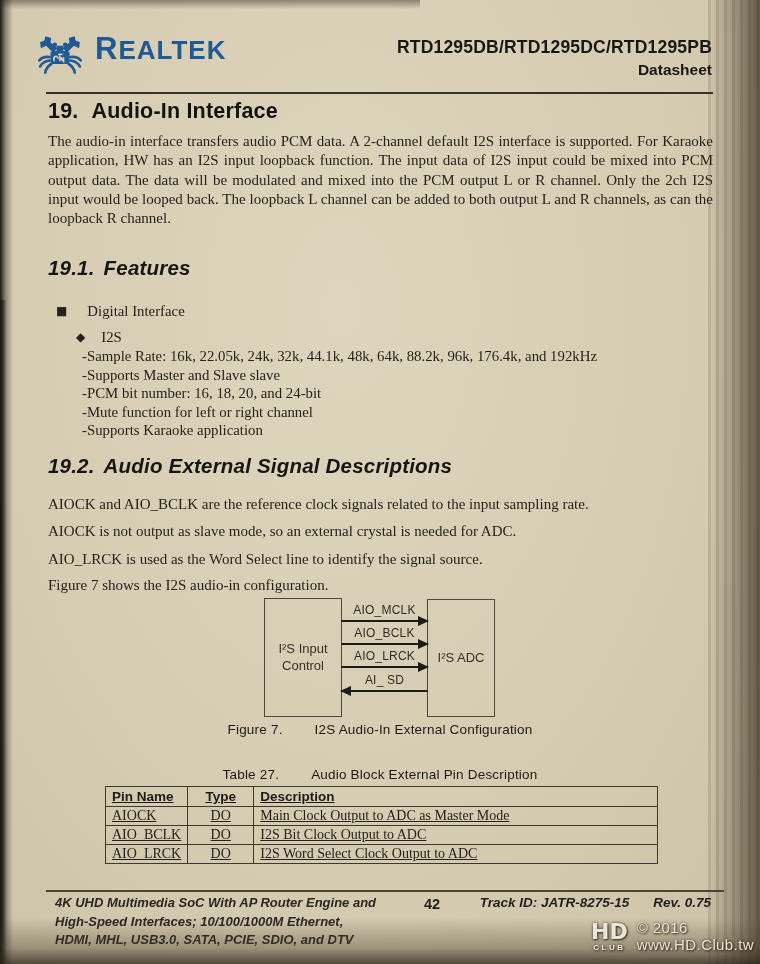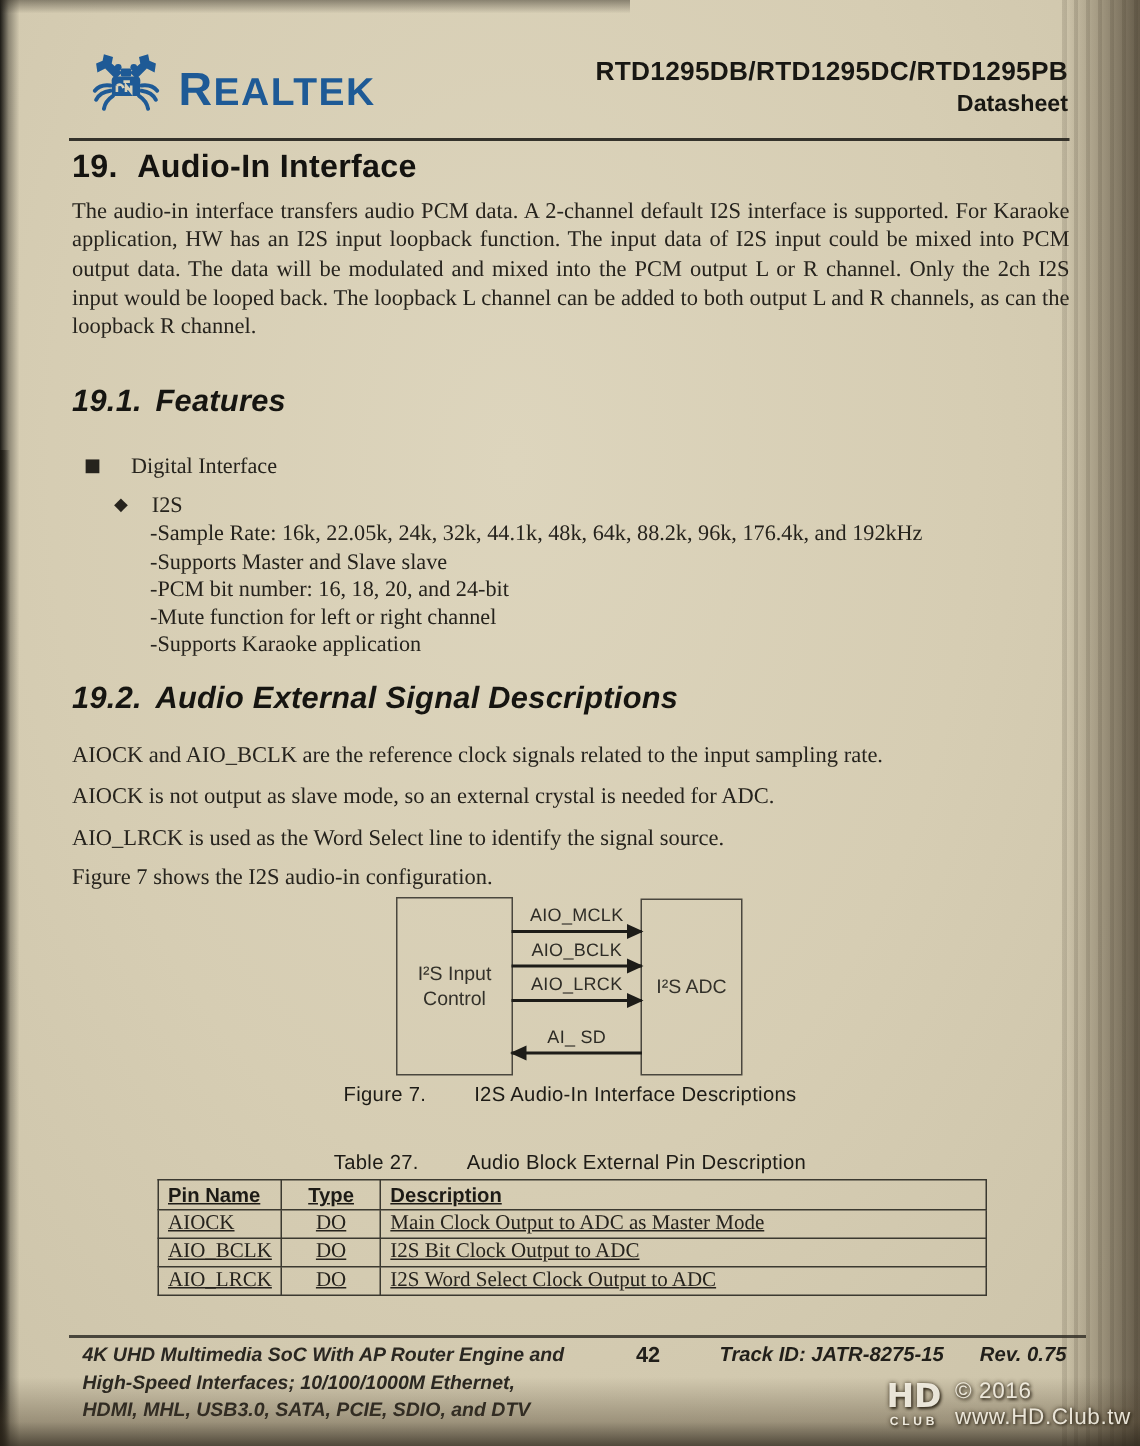--- a/index.html
+++ b/index.html
@@ -22,41 +22,41 @@
       repeating-linear-gradient(to right, rgba(50,42,28,.14) 0 3px, rgba(0,0,0,0) 3px 8px),
       linear-gradient(to left, rgba(58,48,34,.72), rgba(74,62,44,.32) 55%, rgba(74,62,44,0));}
   .edge-bottom{position:absolute;left:0;right:0;bottom:0;height:46px;z-index:52;pointer-events:none;
     background:linear-gradient(to bottom, rgba(70,58,40,0), rgba(70,58,40,.38) 65%, rgba(44,37,26,.78));}
   .edge-top{position:absolute;left:0;top:0;width:420px;height:9px;z-index:50;pointer-events:none;
     background:linear-gradient(to bottom, rgba(40,35,26,.45), rgba(40,35,26,0));}
 
   .abs{position:absolute;}
 
   
-  .logo-wrap{left:58px;top:33px;display:flex;align-items:center;gap:9px;}
+  .logo-wrap{left:34px;top:33px;display:flex;align-items:flex-start;gap:9px;}
   .brand{font-weight:bold;color:#1e5a96;font-size:26px;letter-spacing:1px;line-height:1;}
   .brand::first-letter{font-size:31px;}
   .head-right{right:48px;top:37px;text-align:right;color:#181713;}
   .head-model{font-size:17.5px;font-weight:bold;letter-spacing:.2px;}
   .head-doc{font-size:15.5px;font-weight:bold;margin-top:3px;}
   .head-rule{left:46px;top:92px;width:667px;height:2px;background:#34322b;}
 
   
   .h-main{left:48px;top:99px;display:flex;gap:13px;font-size:21.5px;font-weight:bold;color:#141310;letter-spacing:.2px;}
   .intro{left:48px;top:132px;width:665px;font-family:"Liberation Serif",serif;font-size:15px;line-height:19.3px;
     text-align:justify;color:#26231d;}
 
   
   .h-sub{display:flex;gap:9px;font-size:20.5px;font-weight:bold;font-style:italic;color:#161511;letter-spacing:.2px;}
   .feat-h{left:48px;top:256px;}
   .b1{left:56px;top:303px;display:flex;gap:20px;align-items:baseline;font-family:"Liberation Serif",serif;font-size:14.8px;color:#26231d;}
   .b1 .sq{font-size:12px;font-family:"DejaVu Sans",sans-serif;position:relative;top:-1px;}
   .b2{left:76px;top:329px;display:flex;gap:16px;align-items:baseline;font-family:"Liberation Serif",serif;font-size:14.8px;color:#26231d;}
   .b2 .dia{font-size:12px;font-family:"DejaVu Sans",sans-serif;position:relative;top:-1px;}
-  .feat-list{left:100px;top:347px;font-family:"Liberation Serif",serif;font-size:14.8px;line-height:18.6px;color:#26231d;}
+  .feat-list{left:82px;top:347px;font-family:"Liberation Serif",serif;font-size:14.8px;line-height:18.6px;color:#26231d;}
 
   
   .sig-h{left:48px;top:454px;}
   .sigp{left:48px;font-family:"Liberation Serif",serif;font-size:15px;color:#26231d;}
   .sigp0{top:496px;} .sigp1{top:523px;} .sigp2{top:551px;} .sigp3{top:577px;}
 
   
   .fig{left:264px;top:598px;width:231px;height:120px;}
   .fbox{position:absolute;border:1.6px solid #4a473e;display:flex;align-items:center;justify-content:center;
     text-align:center;font-size:13px;color:#33312a;line-height:1.25;}
@@ -64,21 +64,21 @@
   .fbox-right{right:0;top:1px;width:66px;height:116px;}
   .fbox .lbl{width:62px;}
   .arrows{position:absolute;left:77px;top:0;width:87px;height:118px;}
   .agrp{position:absolute;left:0;width:87px;}
   .albl{text-align:center;font-size:12px;color:#2e2c26;letter-spacing:.2px;white-space:nowrap;}
   .aline{position:relative;margin-top:3px;height:2px;background:#1d1c18;}
   .aline.right::after{content:"";position:absolute;right:-1px;top:-4.5px;border-left:11px solid #1d1c18;
     border-top:5.5px solid transparent;border-bottom:5.5px solid transparent;}
   .aline.left::after{content:"";position:absolute;left:-1px;top:-4.5px;border-right:11px solid #1d1c18;
     border-top:5.5px solid transparent;border-bottom:5.5px solid transparent;}
-  .g0{top:5px;} .g1{top:28px;} .g2{top:51px;} .g3{top:75px;margin-top:11px;}
+  .g0{top:5px;} .g1{top:28px;} .g2{top:51px;} .g3{top:75px;}
 
   .caption{left:0;width:760px;display:flex;justify-content:center;gap:32px;
     font-size:13.5px;font-weight:normal;color:#1d1b16;letter-spacing:.2px;}
   .fig-cap{top:722px;}
   .tbl-cap{top:767px;}
 
   
   table.pins{left:105px;top:786px;position:absolute;width:553px;border-collapse:collapse;}
   table.pins td,table.pins th{border:1.4px solid #3b3930;padding:0 6px;height:18px;text-decoration:underline;}
   table.pins th{font-size:13.5px;font-weight:bold;text-align:left;color:#1d1b16;height:19px;}
@@ -194,21 +194,21 @@
       <div class="aline right"></div>
     </div>
     <div class="agrp g3">
       <div class="albl">AI_ SD</div>
       <div class="aline left"></div>
     </div>
   </div>
 </div>
 <div class="abs caption fig-cap">
   <span>Figure 7.</span>
-  <span>I2S Audio-In Interface Descriptions</span>
+  <span>I2S Audio-In External Configuration</span>
 </div>
 
 <div class="abs caption tbl-cap">
   <span>Table 27.</span>
   <span>Audio Block External Pin Description</span>
 </div>
 <table class="pins">
   <tbody>
       <tr>
     <th class="col-pin">Pin Name</th>

